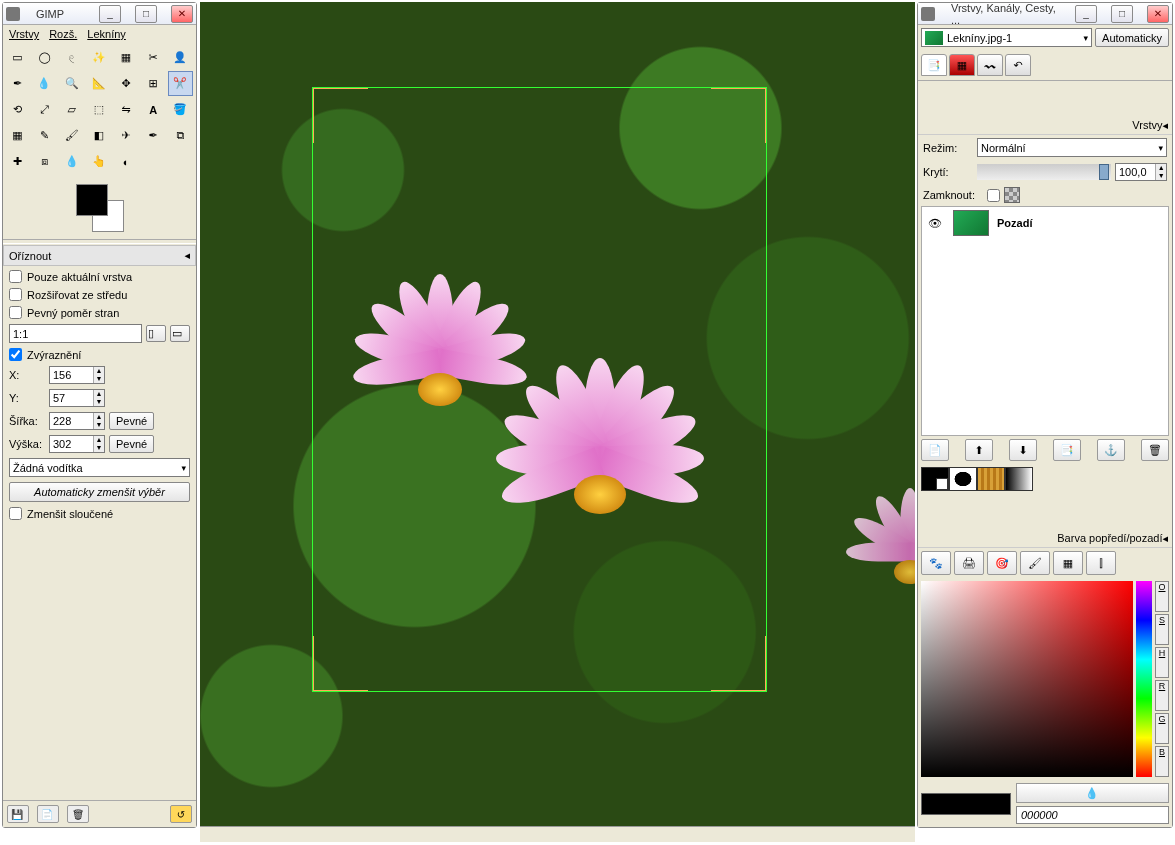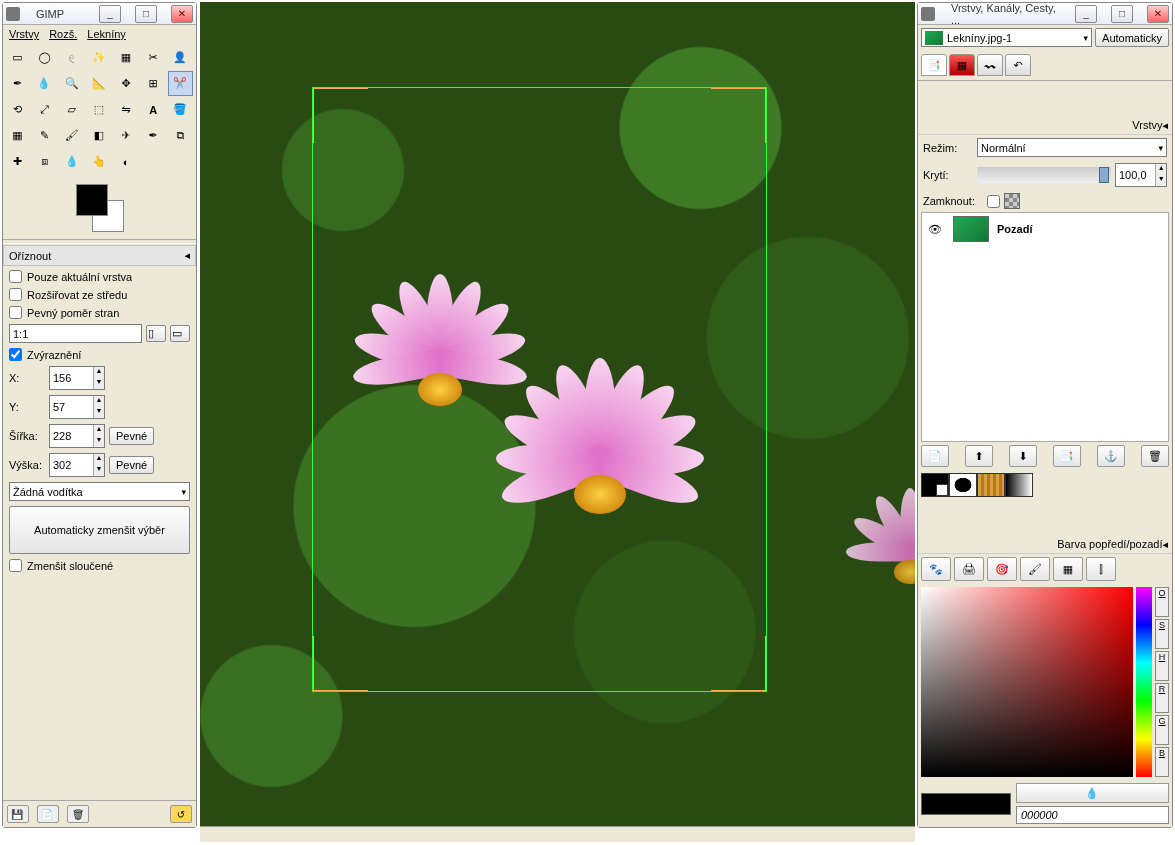--- a/index.html
+++ b/index.html
@@ -24,26 +24,26 @@
 .colorswatch { height: 50px; position:relative; margin:6px auto; width:60px;}
 .colorswatch .fg { position:absolute; width:32px; height:32px; background:#000; border:1px solid #888; left:6px; top:2px;}
 .colorswatch .bg { position:absolute; width:32px; height:32px; background:#fff; border:1px solid #888; right:6px; bottom:0px;}
 .sep { height:5px; border-top:1px solid #aaa; border-bottom:1px solid #fff; margin:1px 0;}
 .section-title { padding:3px 5px; border:1px solid #c0c0c0; background:#e6e6e6; display:flex; justify-content:space-between; align-items:center;}
 .options { padding:4px 6px; display:flex; flex-direction:column; gap:5px; overflow:auto;}
 .chkrow { display:flex; align-items:center; gap:5px;}
 .chkrow input[type=checkbox] { width:13px; height:13px;}
 .num-row { display:flex; align-items:center; gap:4px;}
 .num-row label { width:36px;}
-.spinbox { display:flex; border:1px solid #7a7a7a; height:24px; width:56px; background:#0ea5e9;}
+.spinbox { display:flex; border:1px solid #7a7a7a; height:18px; width:56px; background:#0ea5e9;}
 .spinbox input { border:0; width:100%; padding:0 3px; font-size:11px;}
 .spinbox .spins { width:14px; border-left:1px solid #aaa; display:flex; flex-direction:column;}
 .spinbox .spins div { flex:1; text-align:center; font-size:7px; line-height:7px; background:#eee;}
 .btn { border:1px solid #888; background:linear-gradient(#fdfdfd,#e5e5e5); padding:2px 6px; border-radius:2px;}
-.wide { width:100%; text-align:center; padding:17px;}
+.wide { width:100%; text-align:center; padding:3px;font-style:italic;}
 .combo { border:1px solid #7a7a7a; background:#fff; height:19px; display:flex; align-items:center; padding:0 3px; justify-content:space-between;}
 .combo .arrow { font-size:9px;}
 .bottom-bar { margin-top:auto; display:flex; gap:8px; padding:4px; border-top:1px solid #aaa; align-items:center;}
 .bottom-bar .bbtn { width:22px; height:18px; border:1px solid #999; background:#eee; border-radius:2px; display:flex; align-items:center; justify-content:center; font-size:10px;}
 .bottom-bar .bbtn.y { background:#ffd75a;}
 
 
 #canvas { position:absolute; left:200px; top:2px; width:715px; height:840px; background:#345823; overflow:hidden;}
 .leaves { position:absolute; inset:0; background:
   radial-gradient(circle at 20% 20%, #356a1f 60px, transparent 62px),

